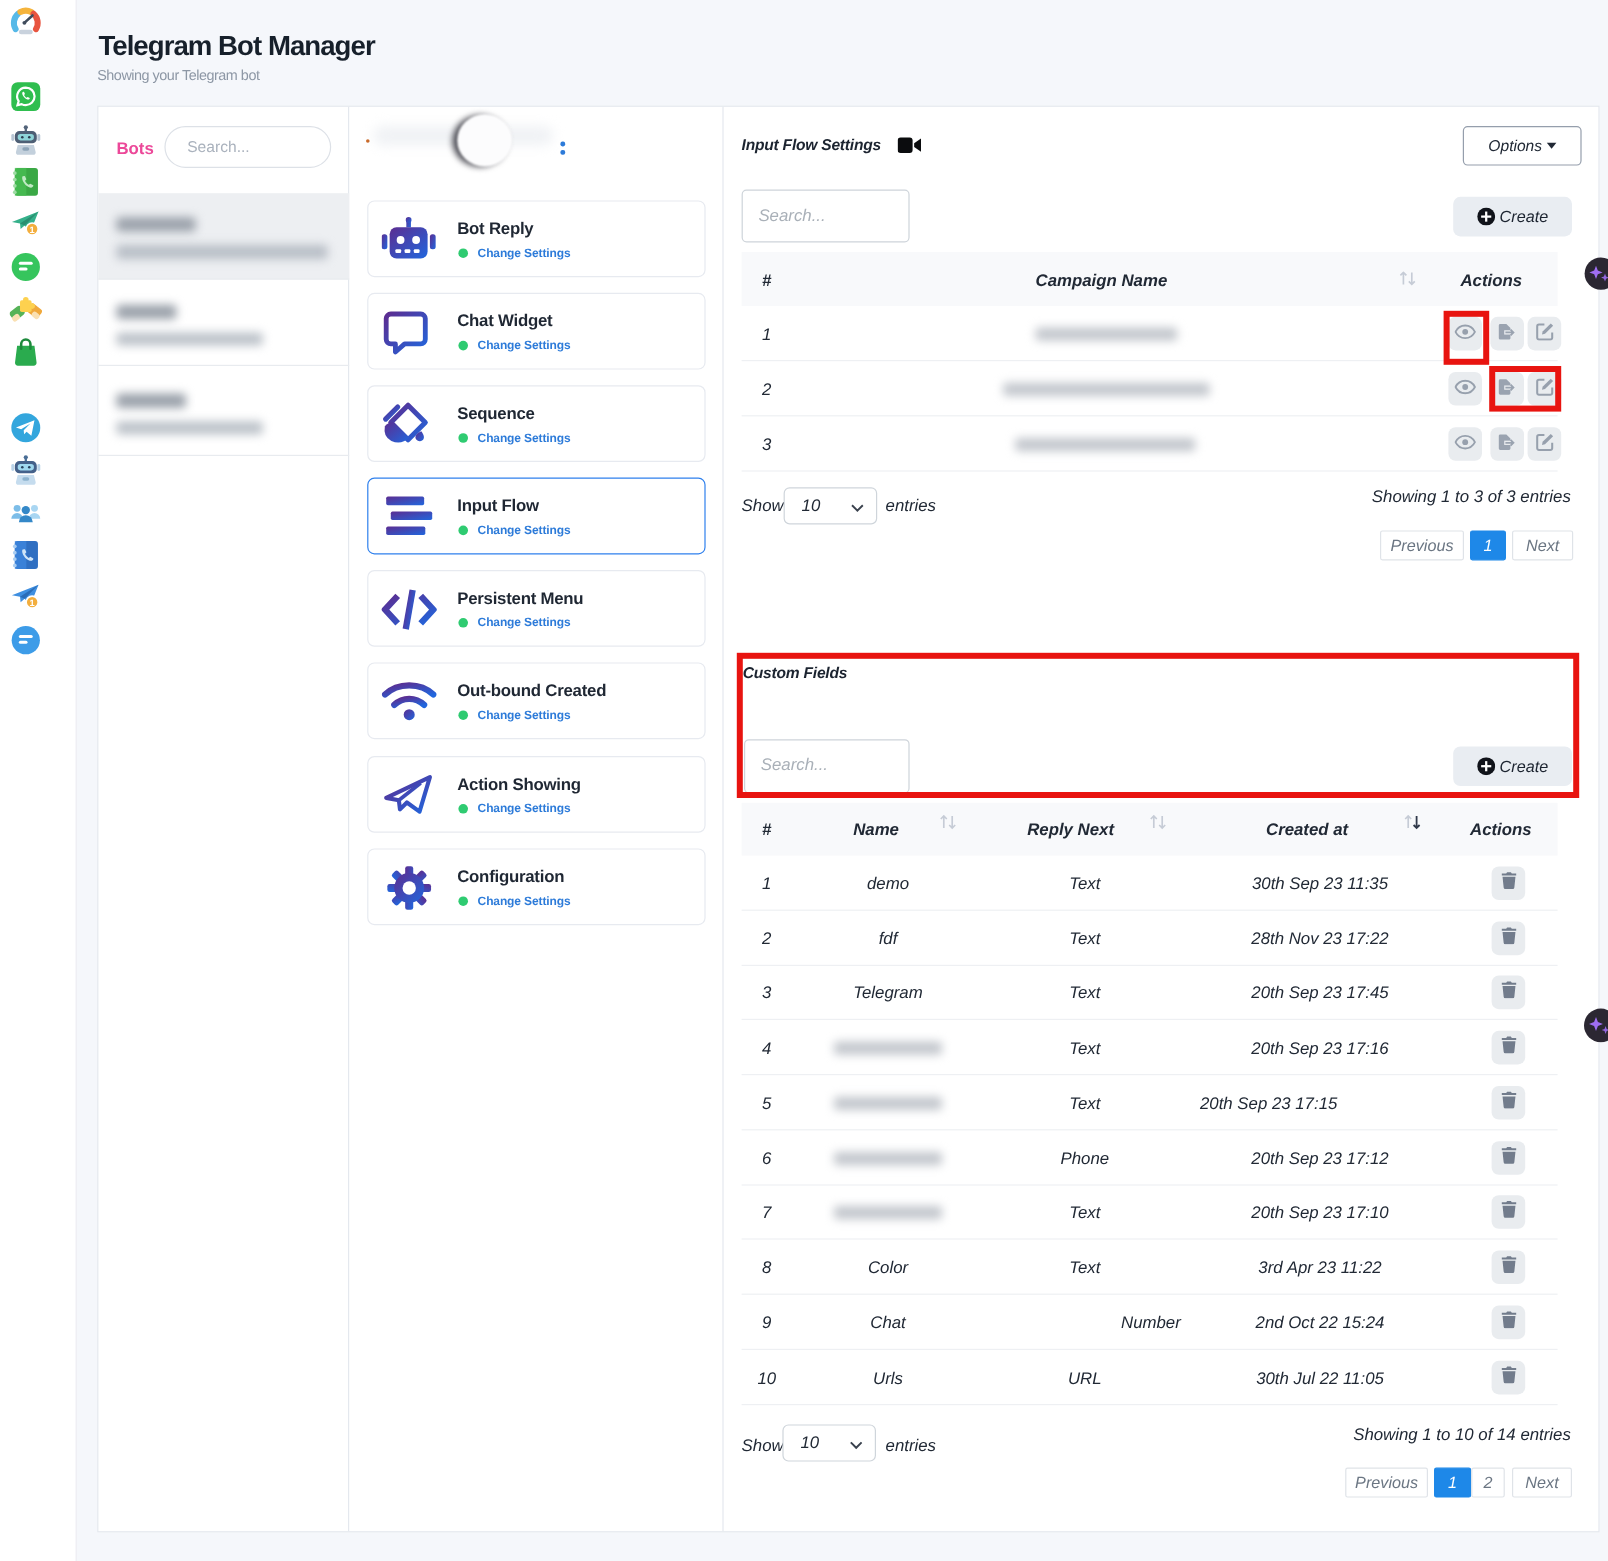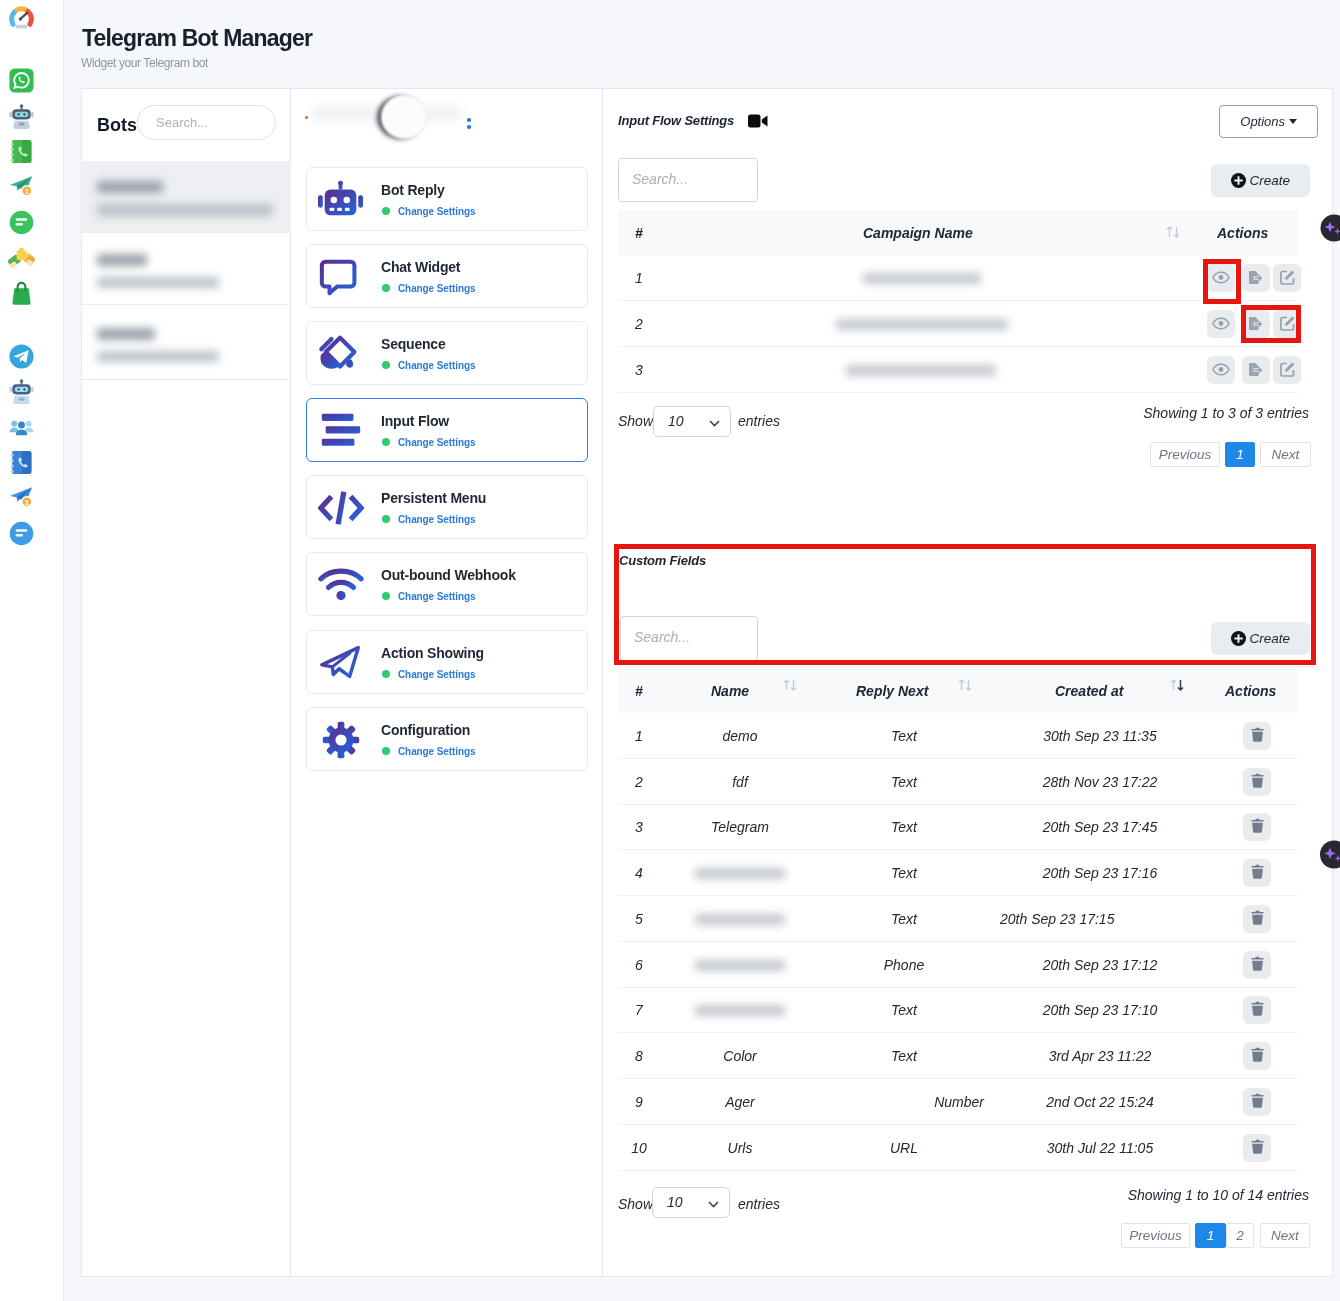--- a/index.html
+++ b/index.html
@@ -10,21 +10,21 @@
 #sidebar { position:absolute; left:0; top:0; width:64px; height:1301px; background:#fff; border-right:1px solid #ececf2; z-index:5; }
 .sicon { position:absolute; left:8px; width:28px; height:28px; }
 h1.title { position:absolute; left:82px; top:25px; font-size:23px; font-weight:bold; color:#17202b; letter-spacing:-0.8px; }
 .subtitle { position:absolute; left:81px; top:56px; font-size:12px; letter-spacing:-0.4px; color:#8d97a5; }
 
 #panel { position:absolute; left:81px; top:88px; width:1252px; height:1189px; background:#fff; border:1px solid #e4e8ee; }
 #col1 { position:absolute; left:0; top:0; width:209px; height:1187px; border-right:1px solid #e4e8ee; }
 #col2 { position:absolute; left:209px; top:0; width:312px; height:1187px; border-right:1px solid #e4e8ee; }
 #col3 { position:absolute; left:521px; top:0; width:730px; height:1187px;font-style:italic; }
 
-.bots-label { position:absolute; left:15px; top:26px; font-size:18px; font-weight:bold; color:#0f172a; }
+.bots-label { position:absolute; left:15px; top:26px; font-size:14px; font-weight:bold; color:#ec4899; }
 .bots-search { position:absolute; left:55px; top:16px; width:139px; height:35px; border:1px solid #dde1e7; border-radius:18px; padding-left:18px; font-size:13px; color:#aab2bd; line-height:33px; background:#fff; }
 .bot-row { position:absolute; left:0; width:209px; border-bottom:1px solid #e8ebef; }
 .blur-bar { position:absolute; border-radius:3px; filter:blur(4px); }
 
 .card { position:absolute; left:15px; width:282px; height:64px; background:#fff; border:1px solid #e7eaf0; border-radius:6px; }
 .card.active { border:1px solid #2f80ed; }
 .card .cicon { position:absolute; left:11px; top:12px; width:46px; height:40px; }
 .card .ctitle { position:absolute; left:74px; top:14px; font-size:14px; letter-spacing:-0.2px; font-weight:bold; color:#1f2733; }
 .card .cdot { position:absolute; left:75px; top:39px; width:8px; height:8px; border-radius:50%; background:#2fcb71; }
 .card .clink { position:absolute; left:91px; top:38px; font-size:10px; letter-spacing:-0.1px; font-weight:bold; color:#2d7bd9; }
@@ -146,21 +146,21 @@
 <text x="19.5" y="22.6" font-size="8" font-weight="bold" fill="#fff" text-anchor="middle" font-family="Liberation Sans, sans-serif">1</text>
       </svg>
     <svg class="sicon" style="left:8px;top:520px;width:27px;height:27px;" viewBox="0 0 28 28">
         <circle cx="14" cy="14" r="12.2" fill="#3d9ce8"></circle>
 <rect x="8" y="9.5" width="12" height="2.6" rx="1.3" fill="#fff"></rect>
 <rect x="8" y="14.5" width="7.5" height="2.6" rx="1.3" fill="#fff"></rect>
 <path d="M6.5 23.5 L9 18.5 L13 21.5 Z" fill="#3d9ce8"></path>
       </svg>
   </div>
   <h1 class="title">Telegram Bot Manager</h1>
-  <div class="subtitle">Widget your Telegram bot</div>
+  <div class="subtitle">Showing your Telegram bot</div>
   <div id="panel">
     <div id="col1">
       <div class="bots-label">Bots</div>
       <div class="bots-search">Search...</div>
       <div class="bot-row" style="top:72px;height:72px;background:#edeff2;">
         <div class="blur-bar" style="left:15px;top:20px;width:66px;height:12px;background:#9aa1aa;"></div>
         <div class="blur-bar" style="left:15px;top:43px;width:176px;height:12px;background:#b9bfc7;"></div>
       </div>
       <div class="bot-row" style="top:144px;height:72px;">
         <div class="blur-bar" style="left:15px;top:21px;width:50px;height:12px;background:#9aa1aa;"></div>
@@ -270,21 +270,21 @@
             <defs>
               <linearGradient id="g6" x1="0" y1="0" x2="1" y2="1">
                 <stop offset="0" stop-color="#5c2d91"></stop>
                 <stop offset="1" stop-color="#2166dd"></stop>
               </linearGradient>
             </defs>
           <path d="M3 13.5 C14 2.8 34 2.8 45 13.5" fill="none" stroke="url(#g6)" stroke-width="5.4" stroke-linecap="round"></path>
           <path d="M11 22.5 C18.5 15.5 29.5 15.5 37 22.5" fill="none" stroke="url(#g6)" stroke-width="5.4" stroke-linecap="round"></path>
           <circle cx="24" cy="31" r="4.8" fill="url(#g6)"></circle>
         </svg>
-        <div class="ctitle">Out-bound Webhook</div>
+        <div class="ctitle">Out-bound Created</div>
           <div class="cdot"></div>
           <div class="clink">Change Settings</div>
       </div>
       <div class="card" style="top:541px;">
         <svg class="cicon" viewBox="0 0 48 40">
             <defs>
               <linearGradient id="g7" x1="0" y1="0" x2="1" y2="1">
                 <stop offset="0" stop-color="#5c2d91"></stop>
                 <stop offset="1" stop-color="#2166dd"></stop>
               </linearGradient>
@@ -512,21 +512,21 @@
         <span class="lbl14" style="position:absolute;left:38px;top:15px;width:168px;text-align:center;">Color</span>
         <span class="lbl14" style="position:absolute;left:206px;top:15px;width:160px;text-align:center;">Text</span>
         <span class="lbl14" style="position:absolute;left:382px;top:15px;width:200px;text-align:center;">3rd Apr 23 11:22</span>
         <span class="act-btn" style="position:absolute;left:625px;top:9px;text-align:center;line-height:30px;"><svg width="13" height="15" viewBox="0 0 14 16">
               <path d="M1.2 5 h11.6 l-1 9.5 a1.5 1.5 0 0 1 -1.5 1.4 h-6.6 a1.5 1.5 0 0 1 -1.5 -1.4 Z" fill="#727c8c"></path>
               <path d="M0.5 2 h4 l0.8 -1.2 h3.4 l0.8 1.2 h4 v1.8 h-13 Z" fill="#727c8c"></path>
             </svg></span>
       </div>
       <div style="position:absolute;left:15px;top:990px;width:680px;height:46px;border-bottom:1px solid #eef0f3;">
         <span class="lbl14" style="position:absolute;left:6px;top:15px;width:30px;text-align:center;">9</span>
-        <span class="lbl14" style="position:absolute;left:38px;top:15px;width:168px;text-align:center;">Ager</span>
+        <span class="lbl14" style="position:absolute;left:38px;top:15px;width:168px;text-align:center;">Chat</span>
         <span class="lbl14" style="position:absolute;left:206px;top:15px;width:160px;text-align:right;">Number</span>
         <span class="lbl14" style="position:absolute;left:382px;top:15px;width:200px;text-align:center;">2nd Oct 22 15:24</span>
         <span class="act-btn" style="position:absolute;left:625px;top:9px;text-align:center;line-height:30px;"><svg width="13" height="15" viewBox="0 0 14 16">
               <path d="M1.2 5 h11.6 l-1 9.5 a1.5 1.5 0 0 1 -1.5 1.4 h-6.6 a1.5 1.5 0 0 1 -1.5 -1.4 Z" fill="#727c8c"></path>
               <path d="M0.5 2 h4 l0.8 -1.2 h3.4 l0.8 1.2 h4 v1.8 h-13 Z" fill="#727c8c"></path>
             </svg></span>
       </div>
       <div style="position:absolute;left:15px;top:1036px;width:680px;height:46px;border-bottom:1px solid #eef0f3;">
         <span class="lbl14" style="position:absolute;left:6px;top:15px;width:30px;text-align:center;">10</span>
         <span class="lbl14" style="position:absolute;left:38px;top:15px;width:168px;text-align:center;">Urls</span>

